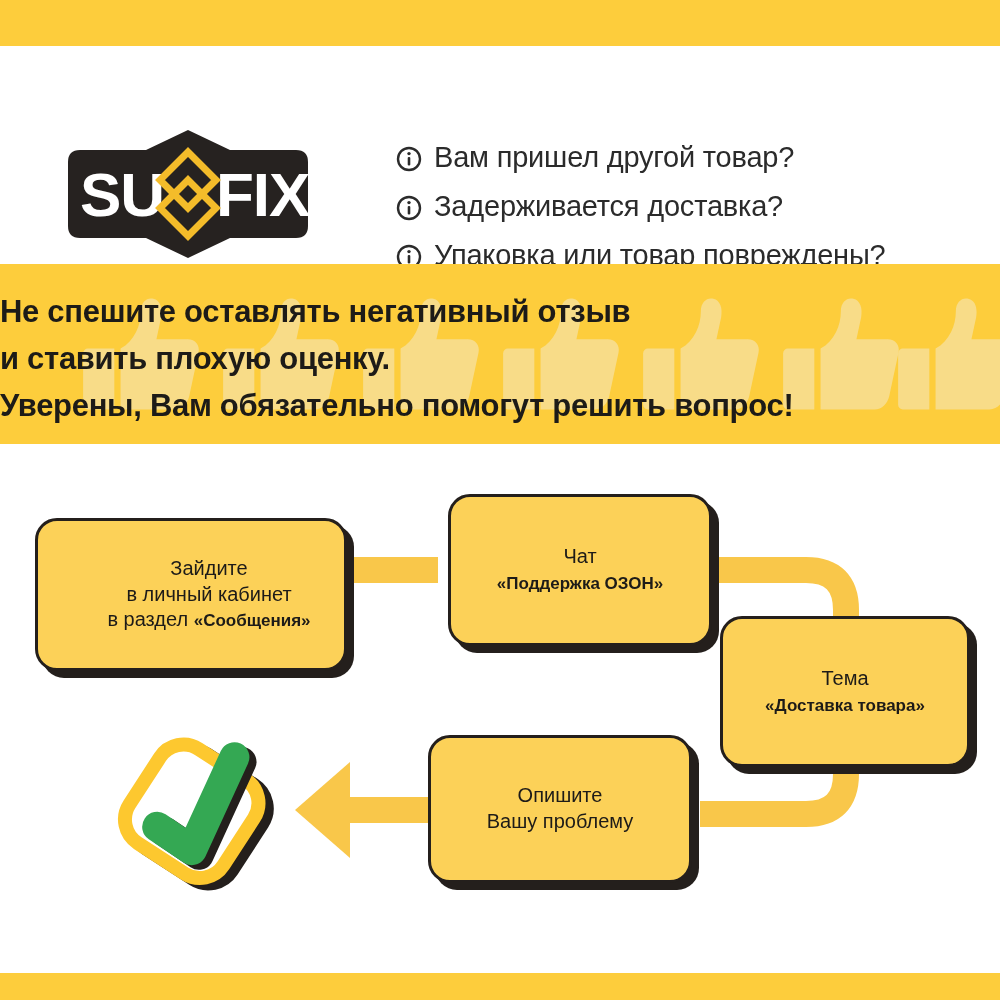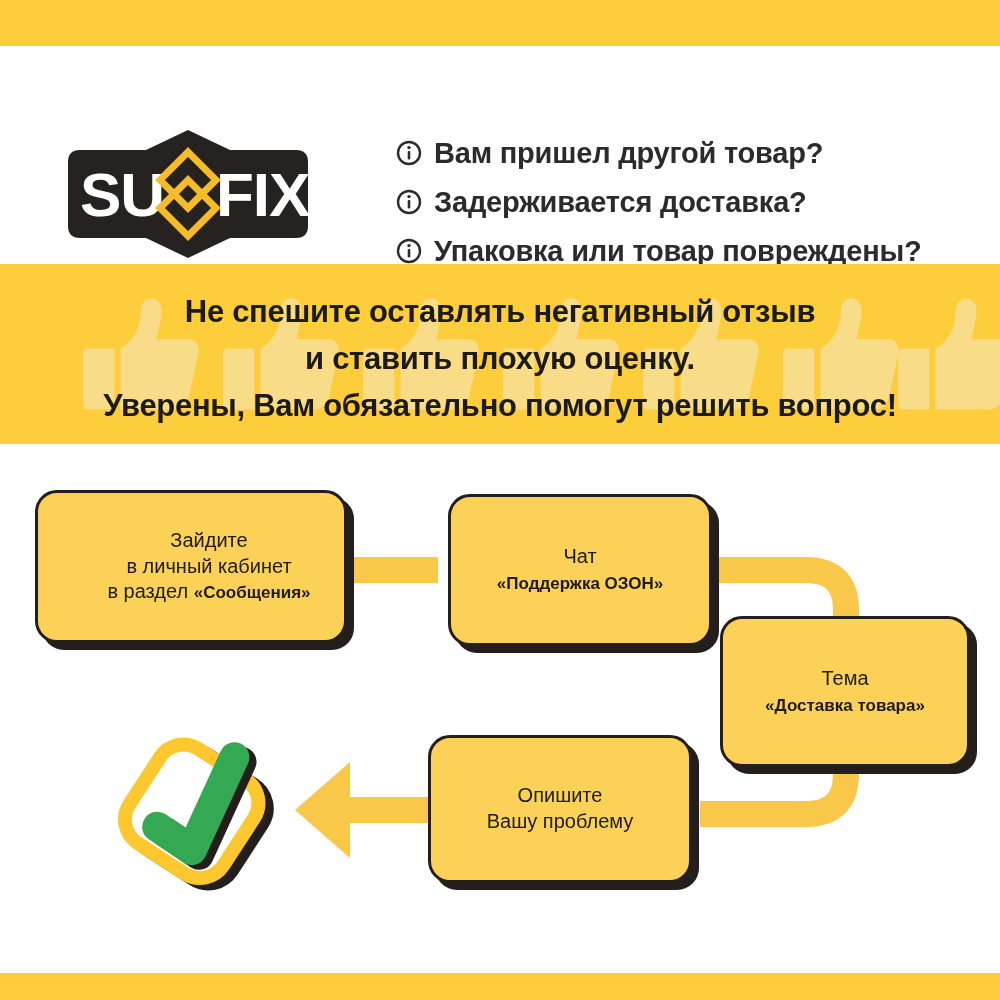--- a/index.html
+++ b/index.html
@@ -16,37 +16,37 @@
   .bar-top{position:absolute;left:0;top:0;width:1000px;height:46px;background:#fdcd3c;}
   .bar-bottom{position:absolute;left:0;top:973px;width:1000px;height:27px;background:#fdcd3c;}
 
   
   .header{position:absolute;left:0;top:46px;width:1000px;height:218px;margin-left:8px;}
 
   .logo-wrap{position:absolute;left:40px;top:78px;width:280px;height:140px;}
   .logo-wrap svg{display:block;}
 
   .questions{position:absolute;left:388px;top:88px;width:600px;}
-  .q-row{display:flex;align-items:center;margin-bottom:11px;height:38px;font-weight:bold;}
+  .q-row{display:flex;align-items:flex-end;margin-bottom:11px;height:38px;}
   .q-icon{flex:0 0 auto;width:26px;height:26px;margin-right:12px;}
   .q-text{
     font-size:29px;
     color:#2b2b2b;
     font-family:"Liberation Sans", sans-serif;
     letter-spacing:-0.2px;
     white-space:nowrap;
     line-height:1;
   }
 
   
   .band{position:absolute;left:0;top:264px;width:1000px;height:180px;background:#fdcd3c;overflow:hidden;}
   .thumbs{position:absolute;left:0;top:0;width:1000px;height:180px;}
   .band-text{
     position:absolute;left:0;top:24px;width:1000px;
-    text-align:center;
+    text-align:left;
     color:#1d1b18;
     font-weight:bold;
     font-size:31px;
     line-height:47px;
     font-family:"Liberation Sans", sans-serif;
     letter-spacing:-0.3px;
   }
   .band-text div{white-space:nowrap;}
 
   
@@ -66,21 +66,21 @@
     text-align:center;
     color:#1d1b18;
     font-family:"Liberation Sans", sans-serif;
   }
   .node .inner{line-height:1.28;padding:0 10px;}
   .node .l1{font-size:20px;}
   .node .l2{font-size:20px;}
   .node .l3{font-size:20px;}
   .node b{font-weight:bold;font-size:17px;}
 
-  #node-messages{left:35px;top:46px;width:312px;height:153px;padding-left:36px;}
+  #node-messages{left:35px;top:74px;width:312px;height:153px;padding-left:36px;}
   #node-chat{left:448px;top:50px;width:264px;height:152px;}
   #node-theme{left:720px;top:172px;width:250px;height:151px;}
   #node-describe{left:428px;top:291px;width:264px;height:148px;}
 
   .check-wrap{position:absolute;left:108px;top:288px;width:180px;height:160px;}
 </style>
 </head>
 <body>
 
 <div class="stage">

